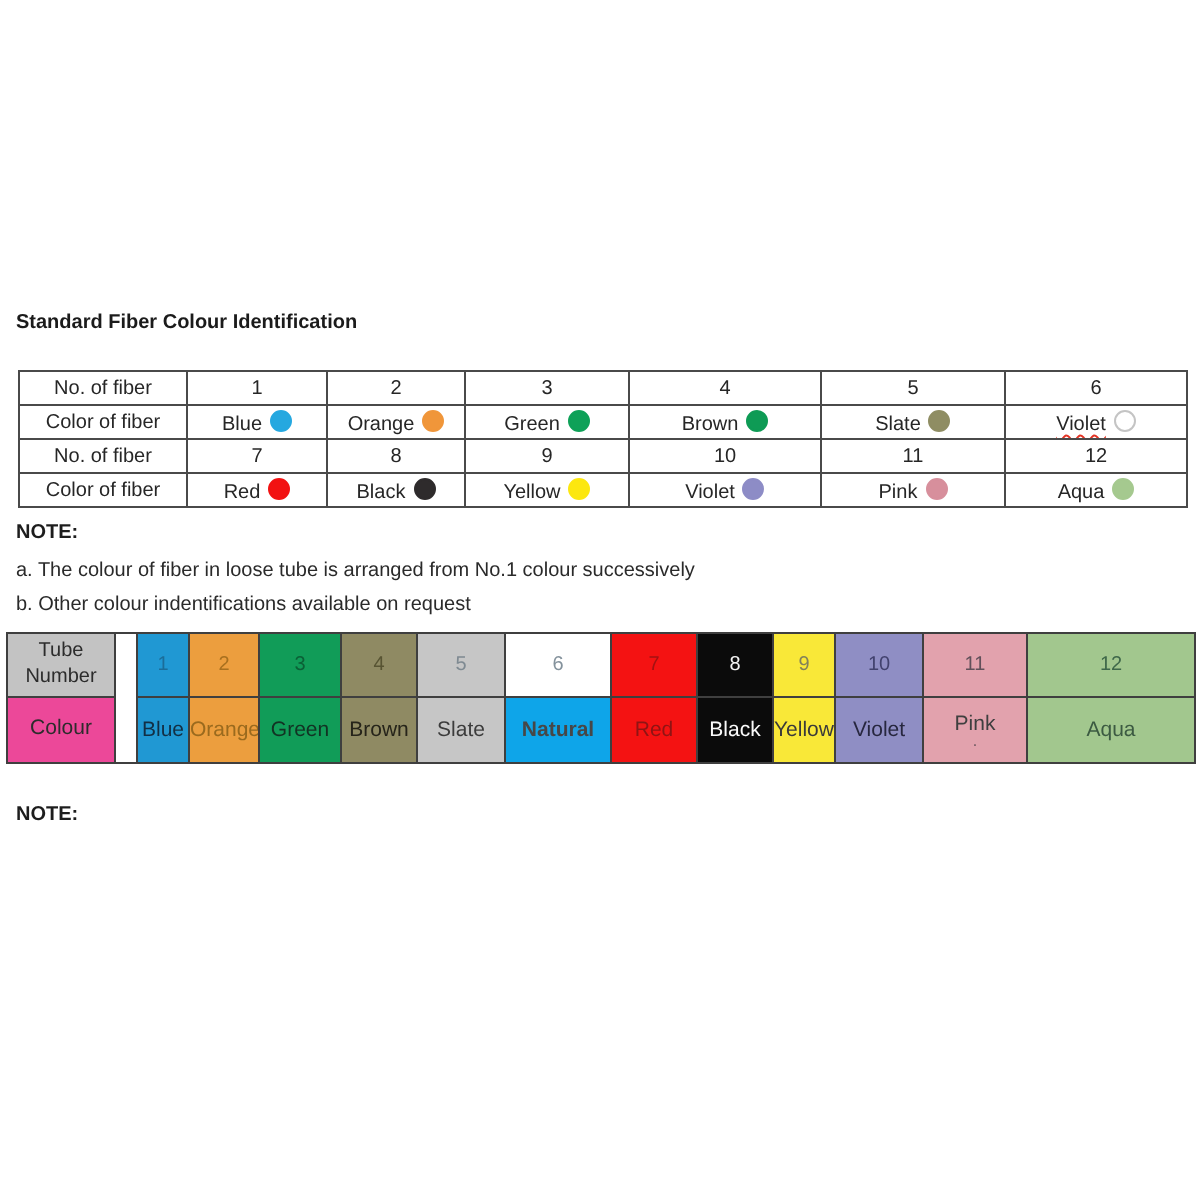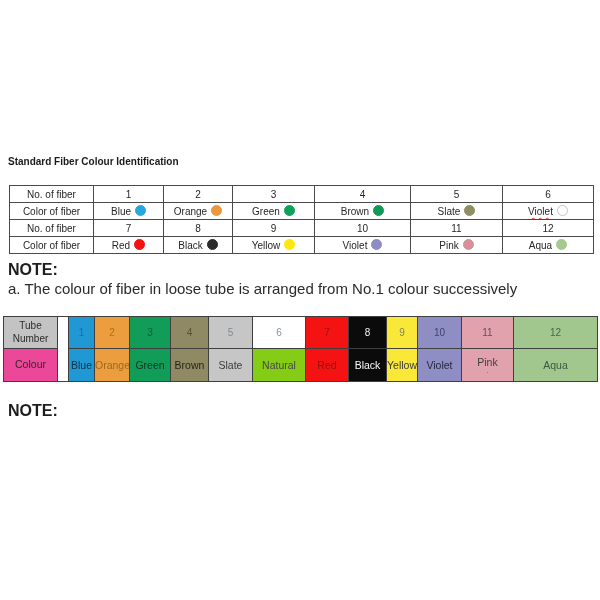--- a/index.html
+++ b/index.html
@@ -13,22 +13,22 @@
   .fiber-table{position:absolute;left:9px;top:185px;width:584px;border:1.5px solid #3c3c3c;padding-left:25px;}
   .fiber-table td{border:1px solid #4a4a4a;height:16px;text-align:center;vertical-align:middle;
                   font-size:10px;padding:0;white-space:nowrap;overflow:hidden;color:#262626;}
   .fiber-table tr.gsep td{border-top-width:1.5px;}
   .dot{display:inline-block;width:9px;height:9px;border-radius:50%;border:1px solid transparent;
        vertical-align:-1px;margin-left:4px;}
   .wavy{text-decoration:underline;text-decoration-style:wavy;text-decoration-color:#e23324;
         text-decoration-thickness:1px;text-underline-offset:2px;}
 
   
-  .note-head{position:absolute;left:8px;font-size:16px;font-weight:bold;color:#1d1d1d;}
-  .note-line{position:absolute;left:8px;font-size:15px;color:#2a2a2a;}
+  .note-head{position:absolute;left:8px;font-size:10px;font-weight:bold;color:#1d1d1d;}
+  .note-line{position:absolute;left:8px;font-size:10px;color:#2a2a2a;}
   .n1{top:261px;} .na1{top:280px;} .nb1{top:297px;} .tube-title{top:313px;}
   .n2{top:402px;} .na2{top:420px;}
 
   
   .tube-table{position:absolute;left:3px;top:316px;width:594px;border:1px solid #0f766e;}
   .tube-table td{border:1px solid #3f3f3f;text-align:center;vertical-align:middle;
                  padding:0;overflow:hidden;font-size:10.5px;}
   .tube-table tr.row-num td{height:31px;font-size:10px;}
   .tube-table tr.row-lab td{height:32px;}
   .tlbl{color:#2c2c2c;line-height:1.25;}
@@ -89,20 +89,21 @@
       <td><span>Yellow</span><span class="dot" style="background-color: rgb(252, 231, 15); border-color: rgb(252, 231, 15);"></span></td>
       <td><span>Violet</span><span class="dot" style="background-color: rgb(141, 140, 198); border-color: rgb(141, 140, 198);"></span></td>
       <td><span>Pink</span><span class="dot" style="background-color: rgb(215, 143, 156); border-color: rgb(215, 143, 156);"></span></td>
       <td><span>Aqua</span><span class="dot" style="background-color: rgb(165, 201, 143); border-color: rgb(165, 201, 143);"></span></td>
     </tr>
   </tbody>
     </table>
 
   <div class="note-head n1">NOTE:</div>
   <div class="note-line na1">a. The colour of fiber in loose tube is arranged from No.1 colour successively</div>
+  <div class="note-line nb1">b. Other colour indentifications available on request</div>
 
   <table class="tube-table">
     <colgroup>
       <col style="width:54px">
         <col style="width:11px">
         <col style="width:26px">
         <col style="width:35px">
       <col style="width:41px">
         <col style="width:38px">
         <col style="width:44px">
@@ -131,21 +132,21 @@
       <td style="background-color: rgb(226, 162, 173); color: rgb(97, 80, 90);">11</td>
       <td style="background-color: rgb(162, 199, 142); color: rgb(63, 104, 74);">12</td>
     </tr>
     <tr class="row-lab">
       <td class="tlbl" style="background-color: #ec4899;">Colour</td>
       <td class="vbot" style="background-color: rgb(32, 152, 211); color: rgb(18, 47, 69);">Blue</td>
       <td class="vtop" style="background-color: rgb(236, 158, 62); color: rgb(154, 106, 30);">Orange</td>
       <td style="background-color: rgb(17, 156, 88); color: rgb(18, 51, 36);">Green</td>
       <td style="background-color: rgb(143, 138, 99); color: rgb(38, 36, 26);">Brown</td>
       <td style="background-color: rgb(198, 198, 198); color: rgb(60, 60, 60);">Slate</td>
-      <td style="background-color: #84cc16; color: rgb(71, 71, 71);">Natural</td>
+      <td style="background-color: #0ea5e9; color: rgb(71, 71, 71); font-weight: bold;">Natural</td>
       <td style="background-color: rgb(244, 18, 18); color: rgb(143, 20, 20);">Red</td>
       <td style="background-color: rgb(11, 11, 11); color: rgb(250, 250, 250);">Black</td>
       <td style="background-color: rgb(249, 232, 56); color: rgb(58, 58, 58);">Yellow</td>
       <td style="background-color: rgb(143, 142, 196); color: rgb(39, 39, 63);">Violet</td>
       <td class="vtop" style="background-color: rgb(226, 162, 173); color: rgb(63, 63, 63);">
         <div>Pink</div>
         <div class="pmark">.</div>
       </td>
       <td style="background-color: rgb(162, 199, 142); color: rgb(60, 90, 66);">Aqua</td>
     </tr>

